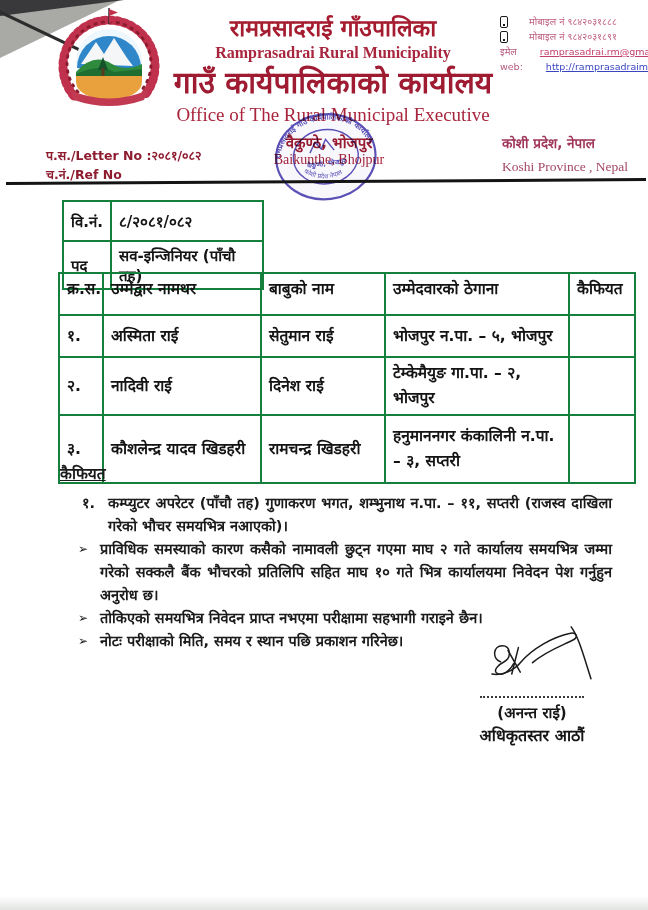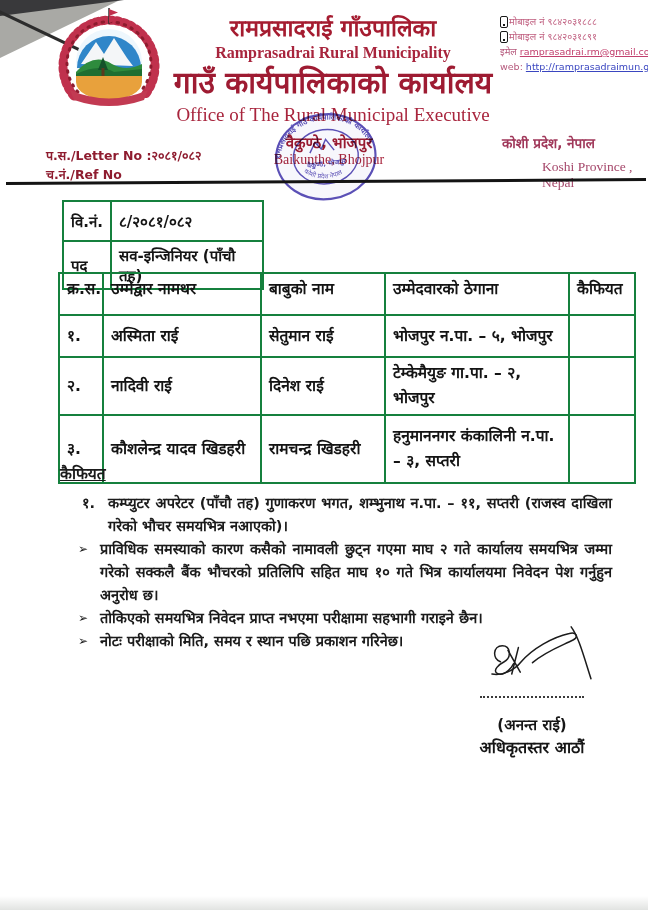--- a/index.html
+++ b/index.html
@@ -35,37 +35,37 @@
 
   
   .emblem { position:absolute; left:54px; top:6px; width:110px; height:110px; }
   .header-center { position:absolute; left:158px; top:14px; width:350px; text-align:center; }
   .muni-np  { font-size:23px; font-weight:700; color:#a51c30; line-height:28px; }
   .muni-en  { font-size:16px; font-weight:700; color:#a8253d; line-height:22px; font-family:"Liberation Serif", serif; }
   .office-np{ font-size:30px; font-weight:700; color:#9e1b32; line-height:38px; }
   .office-en{ font-size:19px; font-weight:400; color:#a8253d; line-height:25px; font-family:"Liberation Serif", serif; }
 
   .contact { position:absolute; left:500px; top:14px; width:146px; font-size:9.5px; line-height:15px; color:#c06080; }
-  .contact .row { display:flex; align-items:center; gap:1px; white-space:nowrap;text-align:right; }
+  .contact .row { display:flex; align-items:center; gap:21px; white-space:nowrap;text-align:right; }
   .phone-icon { width:6px; height:10px; border:1.3px solid #1a1a1a; border-radius:2px;
     display:inline-block; position:relative; background:#fff; flex:0 0 auto; }
   .phone-icon::after { content:""; position:absolute; bottom:1px; left:50%;
     transform:translateX(-50%); width:2px; height:1.2px; background:#1a1a1a; }
   .contact a { color:#c2406e; text-decoration:underline; }
   .contact a.web { color:#3a46c0; }
   .contact .lbl { color:#b65a7d; margin-right:2px; }
 
   
   .letter-block { position:absolute; left:46px; top:146px; font-size:12.5px; font-weight:700; color:#8e1c2f; line-height:19px; }
   .place-block { position:absolute; left:244px; top:132px; width:170px; text-align:center; }
   .place-np { font-size:15px; font-weight:700; color:#9e1b32; }
   .place-en { font-size:14px; color:#a8253d; font-family:"Liberation Serif", serif; }
   .province-block { position:absolute; left:502px; top:134px; }
   .prov-np { font-size:13.5px; font-weight:700; color:#a0385a; }
-  .prov-en { font-size:13.5px; color:#a5476a; font-family:"Liberation Serif", serif; margin-top:7px;margin-left:40px; }
+  .prov-en { font-size:13.5px; color:#a5476a; font-family:"Liberation Serif", serif; margin-top:7px; }
 
   .stamp { position:absolute; left:266px; top:106px; width:120px; height:104px;
     transform:rotate(-7deg); mix-blend-mode:multiply; opacity:0.92; }
 
   .divider { position:absolute; left:6px; top:180px; width:640px; height:3px;
     background:#141414; transform:rotate(-0.35deg); }
 
   
   table { border-collapse:collapse; table-layout:fixed; }
   td, th { border:2px solid #15803d; padding:3px 7px; font-weight:700; color:#141414; text-align:left; }
@@ -82,21 +82,21 @@
   .remarks-heading { font-size:15.5px; font-weight:700; text-decoration:underline; margin-bottom:8px; }
   .remark-item { display:flex; gap:8px; font-size:14.5px; font-weight:600; line-height:23px; }
   .remark-item .marker { flex:0 0 18px; margin-left:22px; }
   .remark-item .bmarker { flex:0 0 14px; margin-left:18px; font-size:12px; line-height:23px; }
   .remark-item .txt { flex:1; text-align:justify; }
 
   
   .signature { position:absolute; left:452px; top:624px; width:160px; text-align:center; }
   .sig-scribble { width:130px; height:66px; margin-left:18px; }
   .sig-dots { width:104px; margin:2px auto 0 auto; border-bottom:2.5px dotted #3a3a3a; }
-  .sig-name { margin-top:16px; font-size:15px; font-weight:600; color:#161616; }
+  .sig-name { margin-top:4px; font-size:15px; font-weight:600; color:#161616; }
   .sig-title { margin-top:2px; font-size:16px; font-weight:600; color:#161616; }
 </style>
 </head>
 <body>
 
 <div class="page">
 
   <div class="corner-fold">
     <div class="tri-light"></div>
     <div class="tri-dark"></div>

